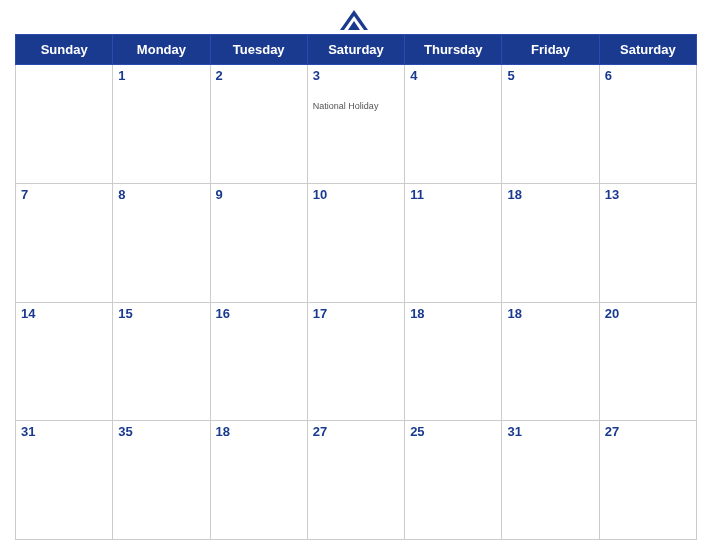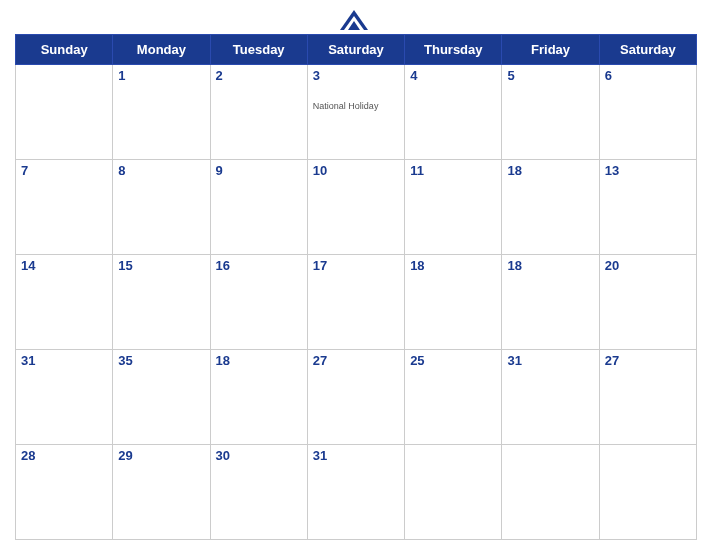--- a/index.html
+++ b/index.html
@@ -222,31 +222,14 @@
         <td>
           <span class="day-number">25</span>
         </td>
         <td>
           <span class="day-number">31</span>
         </td>
         <td>
           <span class="day-number">27</span>
         </td>
       </tr>
-      <tr>
-        <td>
-          <span class="day-number">28</span>
-        </td>
-        <td>
-          <span class="day-number">29</span>
-        </td>
-        <td>
-          <span class="day-number">30</span>
-        </td>
-        <td>
-          <span class="day-number">31</span>
-        </td>
-        <td></td>
-        <td></td>
-        <td></td>
-      </tr>
     </tbody>
 </table>
 
 </body></html>

